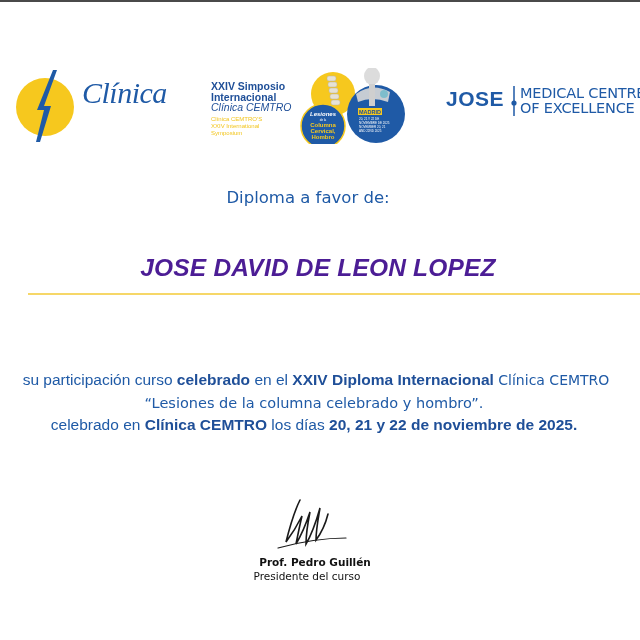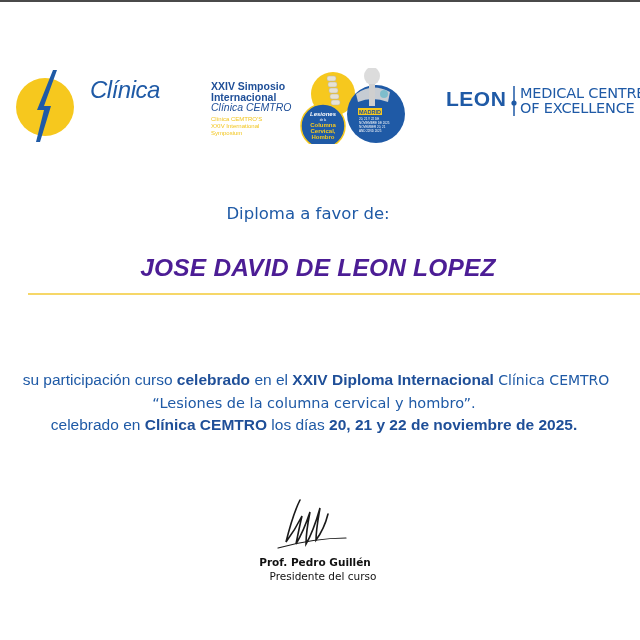--- a/index.html
+++ b/index.html
@@ -11,22 +11,22 @@
     .top-strip {
       position: absolute; left: 0; top: 0; width: 640px; height: 2px;
       background: #4a4a4a;
     }
     .abs { position: absolute; }
 
     
     .cemtro-logo { left: 14px; top: 68px; width: 180px; height: 76px; }
     .cemtro-mark { position: absolute; left: 0; top: 0; width: 64px; height: 76px; }
     .cemtro-word1 {
-      position: absolute; left: 76px; top: 8px;
-      font-family: Liberation Sans, sans-serif; font-size: 24px;
+      position: absolute; left: 68px; top: 8px;
+      font-family: Liberation Serif, serif; font-size: 30px;
       color: #1f5aa6; letter-spacing: -0.5px; font-style: italic; font-weight: normal;
     }
     .cemtro-word2 {
       position: absolute; left: 72px; top: 34px;
       font-family: "Liberation Sans", sans-serif; font-size: 26px;
       color: #1f5aa6; font-weight: bold; font-style: italic; letter-spacing: -0.5px;
     }
 
     
     .symp { left: 211px; top: 81px; width: 100px; }
@@ -52,21 +52,21 @@
     }
     .fifa-bar { position: absolute; left: 64px; top: 4px; width: 8px; height: 30px; }
     .fifa-text {
       position: absolute; left: 74px; top: 4px;
       font-family: "DejaVu Sans", sans-serif; font-size: 14.5px; line-height: 15px;
       color: #1f5aa6; white-space: nowrap; letter-spacing: -0.2px;
     }
 
     .diploma-label {
       left: 0; top: 188px; width: 616px; text-align: center;
-      font-family: "DejaVu Sans", sans-serif; font-size: 16.5px; color: #1f5aa6; margin-top: 16px;
+      font-family: "DejaVu Sans", sans-serif; font-size: 16.5px; color: #1f5aa6;
     }
     .recipient {
       left: 0; top: 254px; width: 636px; text-align: center;
       font-family: "Liberation Sans", sans-serif; font-size: 24.5px; font-weight: bold;
       font-style: italic; color: #4c1d95; letter-spacing: 0.2px;
     }
     .divider {
       left: 28px; top: 293px; width: 612px; height: 2px; background: #f6d768;
     }
 
@@ -80,21 +80,21 @@
     .l2 { top: 394px; left: -6px; }
     .l3 { top: 416px; left: -6px; }
     .l2 span { font-family: "DejaVu Sans", sans-serif; font-size: 14.5px; }
 
     .signature { left: 270px; top: 494px; width: 80px; height: 58px; }
     .signer-name {
       left: 0; top: 556px; width: 614px; text-align: center;
       font-family: "DejaVu Sans", sans-serif; font-size: 10.5px; font-weight: bold; color: #111; padding-left: 8px;
     }
     .signer-role {
-      left: 16px; top: 570px; width: 614px; text-align: center;
+      left: 0; top: 570px; width: 614px; text-align: center;
       font-family: "DejaVu Sans", sans-serif; font-size: 10.5px; color: #111;
     }
   </style>
 </head>
 <body>
 
 <div class="top-strip"></div>
 
 <div class="abs cemtro-logo">
   <svg class="cemtro-mark" viewBox="0 0 64 76">
@@ -139,40 +139,40 @@
   <text x="23" y="71" font-size="6" font-weight="bold" fill="#f6c81e" text-anchor="middle" font-family="Liberation Sans, sans-serif">Hombro</text>
   <rect x="58" y="40" width="24" height="7" fill="#f6c81e"></rect>
   <text x="70" y="46" font-size="5.5" font-weight="bold" fill="#1f4f98" text-anchor="middle" font-family="Liberation Sans, sans-serif">MADRID</text>
   <text x="59" y="52" font-size="3" fill="#ffffff" font-family="Liberation Sans, sans-serif">20, 21 Y 22 DE</text>
   <text x="59" y="56" font-size="3" fill="#ffffff" font-family="Liberation Sans, sans-serif">NOVIEMBRE DE 2025</text>
   <text x="59" y="60" font-size="3" fill="#ffffff" font-family="Liberation Sans, sans-serif">NOVEMBER 20, 21</text>
   <text x="59" y="64" font-size="3" fill="#ffffff" font-family="Liberation Sans, sans-serif">AND 22ND 2025</text>
 </svg>
 
 <div class="abs fifa">
-  <div class="fifa-word">LEON</div>
+  <div class="fifa-word">JOSE</div>
   <svg class="fifa-bar" viewBox="0 0 8 30">
     <rect x="3.25" y="0" width="1.5" height="30" fill="#1f5aa6"></rect>
     <circle cx="4" cy="17" r="2.6" fill="#1f5aa6"></circle>
   </svg>
   <div class="fifa-text">
     <div>MEDICAL CENTRE</div>
     <div>OF EXCELLENCE</div>
   </div>
 </div>
 
 <div class="abs diploma-label">Diploma a favor de:</div>
 <div class="abs recipient">JOSE DAVID DE LEON LOPEZ</div>
 <div class="abs divider"></div>
 
 <div class="abs body-line l1">
   <span>su participación curso </span><b>celebrado</b><span> en el </span><b>XXIV  Diploma Internacional</b><span class="soft"> Clínica CEMTRO</span>
 </div>
 <div class="abs body-line l2">
-  <span>“Lesiones de la columna cervical y hombro”.</span>
+  <span>“Lesiones de la columna celebrado y hombro”.</span>
 </div>
 <div class="abs body-line l3">
   <span>celebrado en </span><b>Clínica CEMTRO</b><span> los días </span><b>20, 21 y 22 de noviembre de 2025.</b>
 </div>
 
 <svg class="abs signature" viewBox="0 0 80 58">
   <path d="M30 6 C24 18, 20 32, 16 48 C22 40, 28 30, 32 22 C30 30, 28 40, 26 50 C32 40, 36 30, 40 18 C38 28, 36 40, 36 50 C42 40, 46 28, 50 14 C48 26, 46 36, 46 46 C52 38, 56 28, 58 20" fill="none" stroke="#1a1a1a" stroke-width="1.6" stroke-linecap="round"></path>
   <path d="M8 54 C30 48, 56 44, 76 44" fill="none" stroke="#1a1a1a" stroke-width="1.2" stroke-linecap="round"></path>
 </svg>
 <div class="abs signer-name">Prof. Pedro Guillén</div>

